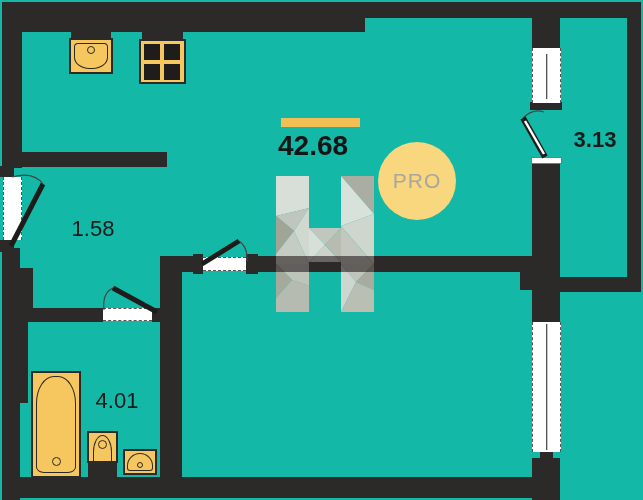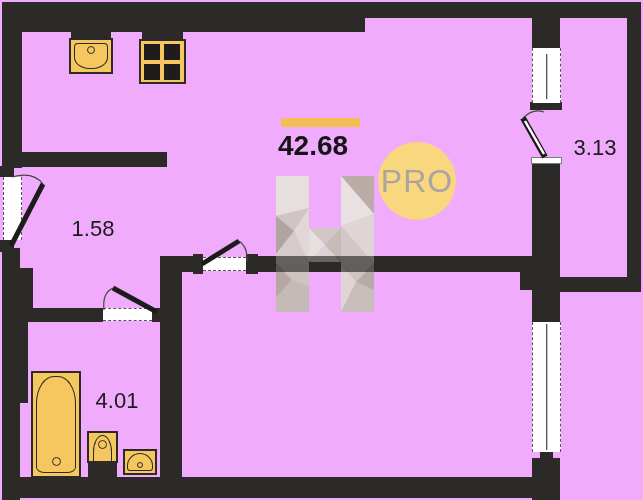--- a/index.html
+++ b/index.html
@@ -1,38 +1,38 @@
 <!DOCTYPE html>
 <html><head>
 <meta charset="utf-8">
 <style>
   html,body{margin:0;padding:0;background:#fff;}
   .plan{
-    position:relative;width:643px;height:500px;background:#f0abfc;
+    position:relative;width:643px;height:500px;background:#14b8a6;
     font-family:"Liberation Sans", sans-serif;overflow:hidden;
   }
   .wall{position:absolute;background:#2b2a29;}
   .vwindow{position:absolute;border-left:1.5px dashed #555;border-right:1.5px dashed #555;background:#fff;}
   .vwindow .pane{position:absolute;left:50%;width:1.5px;background:#1d1d1d;transform:translateX(-50%);}
   .hdoor-recess{position:absolute;border-top:1.5px dashed #555;border-bottom:1.5px dashed #555;background:#fff;}
   .vdoor-recess{position:absolute;border-left:1.5px dashed #555;border-right:1.5px dashed #555;background:#fff;}
   .threshold{position:absolute;background:#fff;border:1px solid #7a7a78;}
   .area-label{
     position:absolute;transform:translate(-50%,-50%);
     font-size:22px;color:#1a1a1a;letter-spacing:0px;white-space:nowrap;
   }
   .total-area{
     position:absolute;left:278px;top:130px;font-size:28px;font-weight:700;color:#151515;
   }
   .accent-bar{position:absolute;left:281px;top:118px;width:79px;height:9px;background:#f2bf55;}
   .pro-badge{
     position:absolute;left:378px;top:142px;width:78px;height:78px;border-radius:50%;
     background:#f8d77e;display:flex;align-items:center;justify-content:center;
   }
-  .pro-badge span{font-size:32px;color:#a9a5a1;letter-spacing:1px;}
+  .pro-badge span{font-size:21px;color:#a9a5a1;letter-spacing:1px;}
   
   .fixture-body{position:absolute;background:#f6c75f;border:2px solid #2b2a29;box-sizing:border-box;}
   .inner-line{position:absolute;border:1.5px solid #2b2a29;box-sizing:border-box;}
   .dot{position:absolute;border:1.5px solid #2b2a29;border-radius:50%;box-sizing:border-box;background:#f6c75f;}
   .blackpad{position:absolute;background:#2b2a29;}
   .stove-grid{position:absolute;display:grid;grid-template-columns:16px 16px;grid-template-rows:16px 16px;gap:4px;}
   .stove-grid div{background:#1e1d1c;}
   svg{position:absolute;left:0;top:0;pointer-events:none;}
 </style>
 </head>
@@ -163,19 +163,19 @@
     <rect x="0" y="80" width="33" height="16" fill="rgba(35,34,33,0.6)"></rect>
     <rect x="65" y="80" width="33" height="16" fill="rgba(35,34,33,0.6)"></rect>
     <rect x="33" y="80" width="32" height="6" fill="rgba(35,34,33,0.6)"></rect>
   </svg>
 
   <div class="accent-bar"></div>
   <div class="total-area">42.68</div>
 
   <div class="area-label" style="left:93px;top:229px;">1.58</div>
   <div class="area-label" style="left:117px;top:381px;margin-top:20px;">4.01</div>
-  <div class="area-label" style="left:595px;top:148px;">3.13</div>
+  <div class="area-label" style="left:595px;top:140px;font-weight:bold;">3.13</div>
 
   <div class="pro-badge">
     <span>PRO</span>
   </div>
 
 </div>
 
 </body></html>

